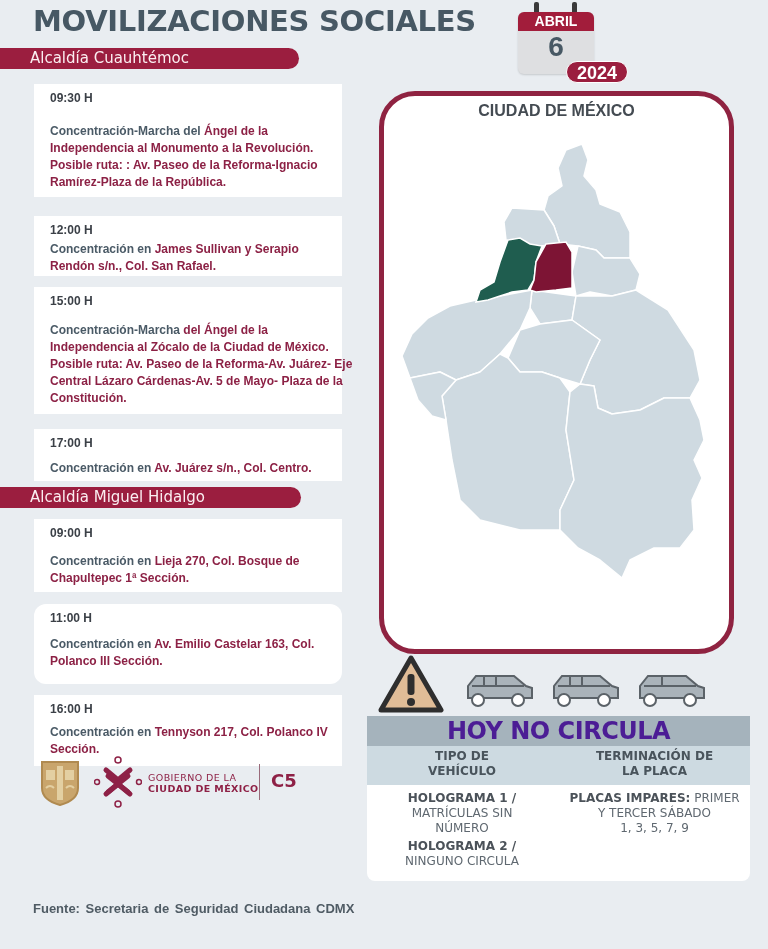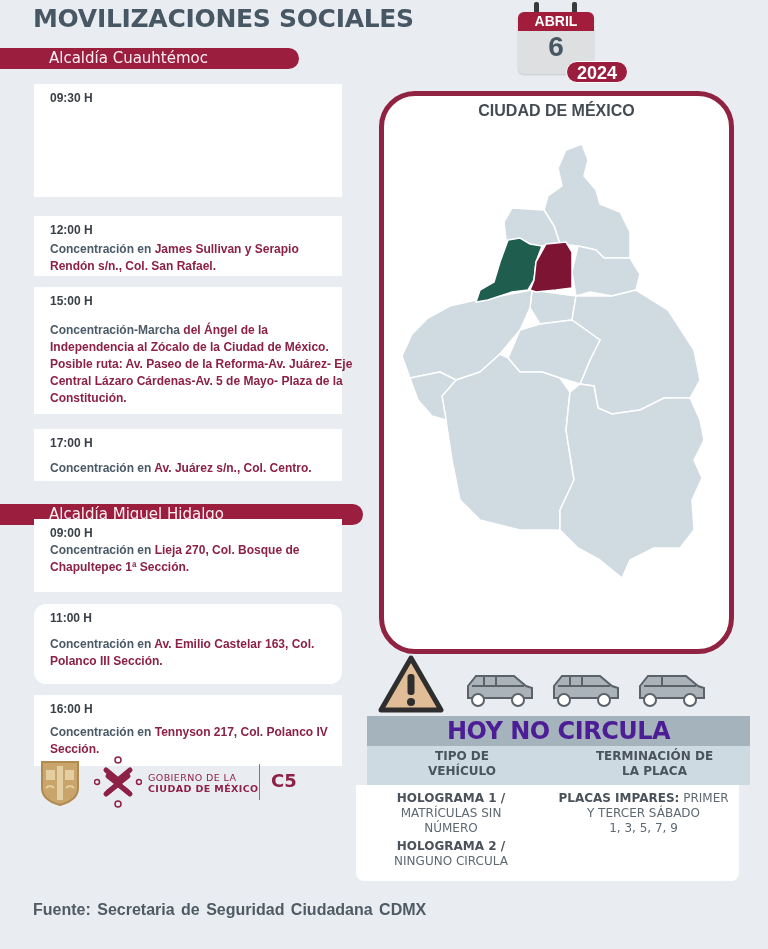--- a/index.html
+++ b/index.html
@@ -6,31 +6,31 @@
   html, body { width: 768px; height: 949px; overflow: hidden; }
   body {
     background: #e9edf1;
     font-family: "Liberation Sans", sans-serif;
     position: relative;
     color: #3d4a55;
   }
   .page-title {
     position: absolute; left: 33px; top: 4px;
     font-family: "DejaVu Sans", sans-serif;
-    font-weight: bold; font-size: 25px; letter-spacing: -0.3px;
+    font-weight: bold; font-size: 29px; letter-spacing: -0.3px;
     color: #475864;
   }
   .section-banner {
     position: absolute; left: 0; height: 21px;
     background: #9b1e3f;
     border-radius: 0 11px 11px 0;
     color: #fbeef1;
     font-family: "DejaVu Sans", sans-serif;
     font-size: 15px; line-height: 21px;
-    padding-left: 49px;
+    padding-left: 30px;
   }
   .event-card {
     position: absolute; left: 34px; width: 308px;
     background: #ffffff;
     padding: 6px 5px 0 16px;
     font-size: 12px; font-weight: bold; line-height: 17px;
   }
   .event-time { color: #3b4047; display: block; }
   .event-desc { display: block; }
   .desc-lead { color: #4a5a66; }
@@ -83,21 +83,21 @@
   .hnc-header-bar {
     position: absolute; left: 367px; top: 746px; width: 383px; height: 39px;
     background: #cddae1;
   }
   .hnc-col-head {
     position: absolute; top: 3px; text-align: center;
     font-family: "DejaVu Sans", sans-serif; font-weight: bold; font-size: 12px;
     line-height: 15px; color: #49545c;
   }
   .hnc-body {
-    position: absolute; left: 356px; top: 785px; width: 383px; height: 96px;
+    position: absolute; left: 367px; top: 785px; width: 383px; height: 96px;
     background: #fff; border-radius: 0 0 8px 8px;
   }
   .hnc-col {
     position: absolute; top: 6px; text-align: center;
     font-family: "DejaVu Sans", sans-serif; font-size: 12px; line-height: 15px;
     color: #5f6870;
   }
   .hnc-col b { color: #4b5259; }
 
   
@@ -108,21 +108,21 @@
     color: #8e2146; letter-spacing: 0.4px;
   }
   .gob-text .l2 { font-weight: bold; }
   .logo-divider { position: absolute; left: 219px; top: 8px; width: 1px; height: 36px; background: #9a6a7a; }
   .c5-label {
     position: absolute; left: 231px; top: 14px;
     font-family: "DejaVu Sans", sans-serif; font-weight: bold; font-size: 18px; color: #8e2146;
   }
   .source-note {
     position: absolute; left: 33px; top: 901px;
-    font-weight: bold; font-size: 16px; color: #4f5b64; word-spacing: 2px;
+    font-weight: bold; font-size: 13px; color: #4f5b64; word-spacing: 2px;
   }
 </style>
 </head>
 <body>
 
 <div class="page-title">MOVILIZACIONES SOCIALES</div>
 
 <div class="calendar">
   <div class="cal-ring" style="left:18px"></div>
   <div class="cal-ring" style="left:56px"></div>
@@ -130,42 +130,43 @@
     <div class="cal-month">ABRIL</div>
     <div class="cal-day">6</div>
   </div>
   <div class="cal-year">2024</div>
 </div>
 
 <div class="section-banner" style="top:48px; width:299px;">Alcaldía Cuauhtémoc</div>
 
 <div class="event-card" style="top:84px; height:113px;">
   <span class="event-time">09:30 H</span>
+  <span class="event-desc" style="margin-top:16px; width:290px;"><span class="desc-lead">Concentración-Marcha del </span><span class="desc-hl">Ángel de la Independencia al Monumento a la Revolución. Posible ruta: : Av. Paseo de la Reforma-Ignacio Ramírez-Plaza de la República.</span></span>
 </div>
 
 <div class="event-card" style="top:216px; height:60px;">
   <span class="event-time">12:00 H</span>
   <span class="event-desc" style="margin-top:2px; width:275px;"><span class="desc-lead">Concentración en </span><span class="desc-hl">James Sullivan y Serapio Rendón s/n., Col. San Rafael.</span></span>
 </div>
 
 <div class="event-card" style="top:287px; height:127px;">
   <span class="event-time">15:00 H</span>
   <span class="event-desc" style="margin-top:12px; width:305px;"><span class="desc-lead">Concentración-Marcha </span><span class="desc-hl">del Ángel de la Independencia al Zócalo de la Ciudad de México. Posible ruta: Av. Paseo de la Reforma-Av. Juárez- Eje Central Lázaro Cárdenas-Av. 5 de Mayo- Plaza de la Constitución.</span></span>
 </div>
 
 <div class="event-card" style="top:429px; height:52px;">
   <span class="event-time">17:00 H</span>
   <span class="event-desc" style="margin-top:8px;"><span class="desc-lead">Concentración en </span><span class="desc-hl">Av. Juárez s/n., Col. Centro.</span></span>
 </div>
 
-<div class="section-banner" style="top:504px; width:363px;">Alcaldía Miguel Hidalgo</div>
+<div class="section-banner" style="top:487px; width:301px;">Alcaldía Miguel Hidalgo</div>
 
 <div class="event-card" style="top:519px; height:73px;">
   <span class="event-time">09:00 H</span>
-  <span class="event-desc" style="width:270px;"><span class="desc-lead">Concentración en </span><span class="desc-hl">Lieja 270, Col. Bosque de Chapultepec 1ª Sección.</span></span>
+  <span class="event-desc" style="margin-top:11px; width:270px;"><span class="desc-lead">Concentración en </span><span class="desc-hl">Lieja 270, Col. Bosque de Chapultepec 1ª Sección.</span></span>
 </div>
 
 <div class="event-card" style="top:604px; height:80px;border-radius:12px;">
   <span class="event-time">11:00 H</span>
   <span class="event-desc" style="margin-top:9px; width:290px;"><span class="desc-lead">Concentración en </span><span class="desc-hl">Av. Emilio Castelar 163, Col. Polanco III Sección.</span></span>
 </div>
 
 <div class="event-card" style="top:695px; height:71px;">
   <span class="event-time">16:00 H</span>
   <span class="event-desc" style="margin-top:6px; width:295px;"><span class="desc-lead">Concentración en </span><span class="desc-hl">Tennyson 217, Col. Polanco IV Sección.</span></span>

